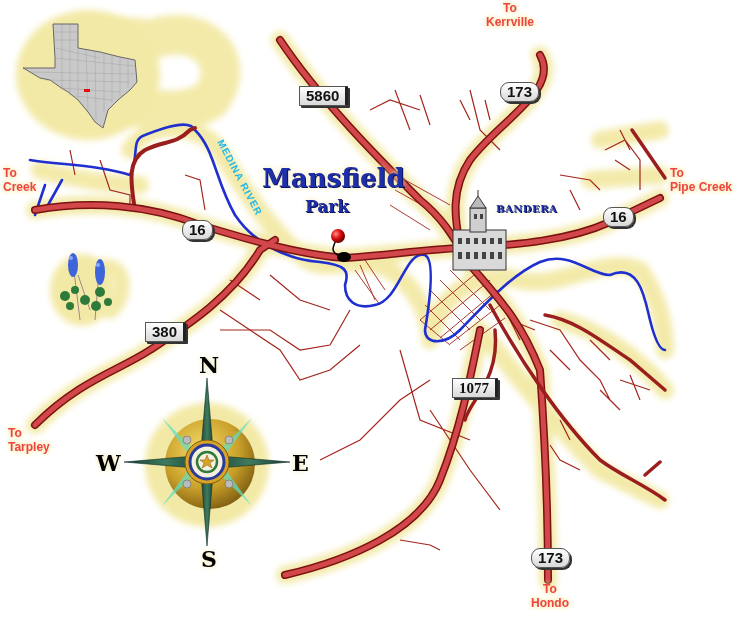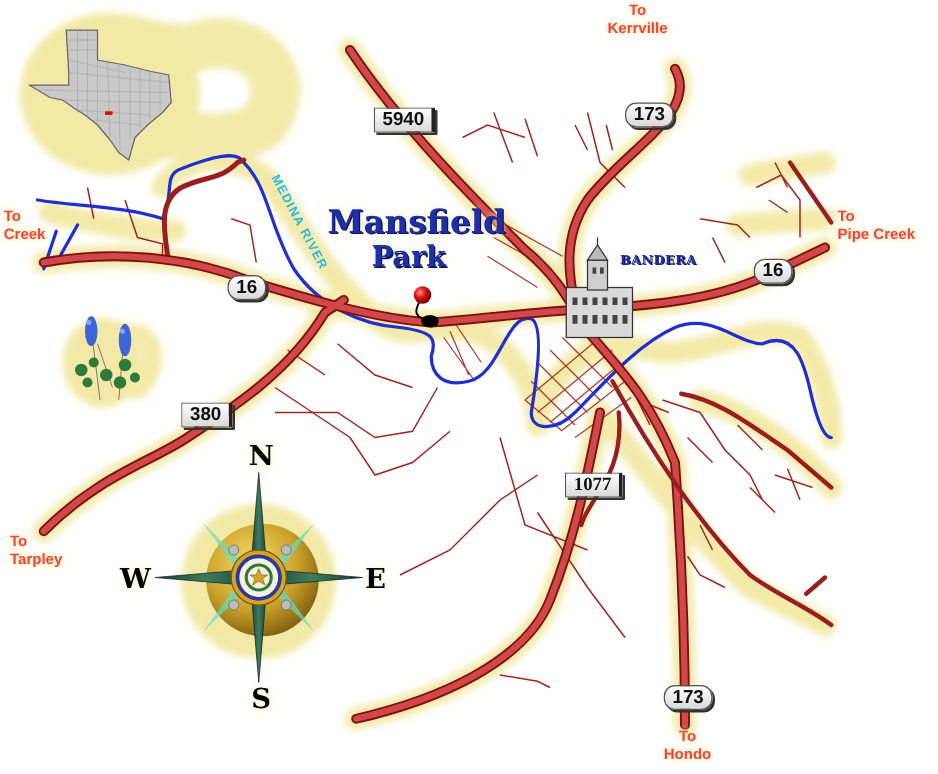--- a/index.html
+++ b/index.html
@@ -201,21 +201,21 @@
       <circle cx="207" cy="462" r="17" fill="#f5f0e0" stroke="#2a3a9a" stroke-width="3"></circle>
       <circle cx="207" cy="462" r="10" fill="none" stroke="#2e7a3a" stroke-width="2.5"></circle>
       <polygon points="207,455 209,460 214,460 210,463 212,468 207,465 202,468 204,463 200,460 205,460" fill="#d9a326" stroke="#7a5a10" stroke-width="0.5"></polygon>
     </g>
 
     <text x="0" y="0" transform="translate(217,142) rotate(62)" font-family="Liberation Sans, sans-serif" font-size="10" font-weight="bold" fill="#25b8e8" letter-spacing="1">MEDINA RIVER</text>
   </svg>
 
   <div class="title" style="left:262px; top:164px; width:130px; text-align:center;">
     <div style="font-size:26px; line-height:28px;">Mansfield</div>
-    <div style="font-size:23px; line-height:28px;">Park</div>
+    <div style="font-size:17px; line-height:28px;">Park</div>
   </div>
 
   <div class="title" style="left:496px; top:203px; font-size:10px; letter-spacing:0.5px;">BANDERA</div>
 
   <div class="lbl center" style="left:480px; top:1px; width:60px;">
     <div>To</div>
     <div>Kerrville</div>
   </div>
   <div class="lbl" style="left:3px; top:166px;">
     <div>To</div>
@@ -227,21 +227,21 @@
   </div>
   <div class="lbl" style="left:8px; top:426px;">
     <div>To</div>
     <div>Tarpley</div>
   </div>
   <div class="lbl center" style="left:525px; top:582px; width:50px;">
     <div>To</div>
     <div>Hondo</div>
   </div>
 
-  <div class="shield fm" style="left:299px; top:86px;">5940</div>
+  <div class="shield fm" style="left:299px; top:86px;">5860</div>
   <div class="shield state" style="left:500px; top:82px;">173</div>
   <div class="shield state" style="left:182px; top:220px;">16</div>
   <div class="shield state" style="left:603px; top:207px;">16</div>
   <div class="shield fm" style="left:145px; top:322px;">380</div>
   <div class="shield fm" style="left:452px; top:378px;font-family:Liberation Serif, serif;">1077</div>
   <div class="shield state" style="left:531px; top:548px;">173</div>
 
   <div class="compass-letter" style="left:199px; top:352px;">N</div>
   <div class="compass-letter" style="left:201px; top:546px;">S</div>
   <div class="compass-letter" style="left:96px; top:450px;">W</div>

